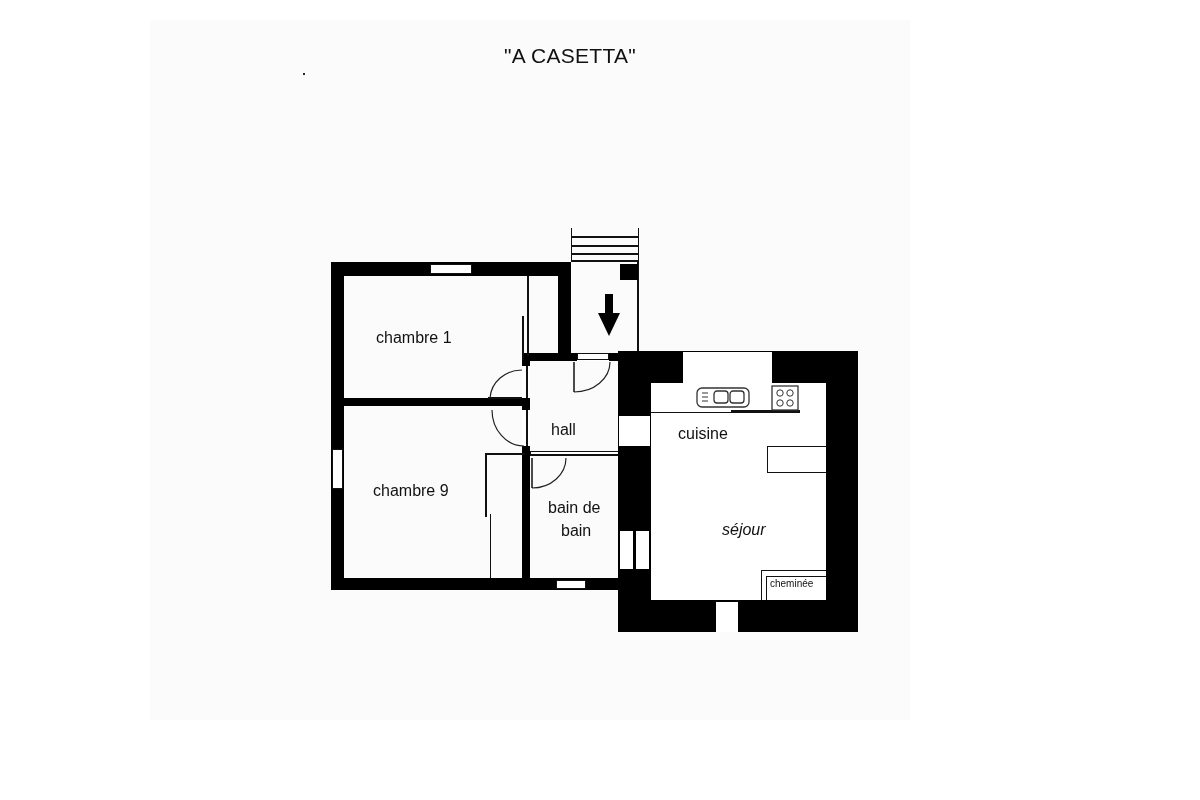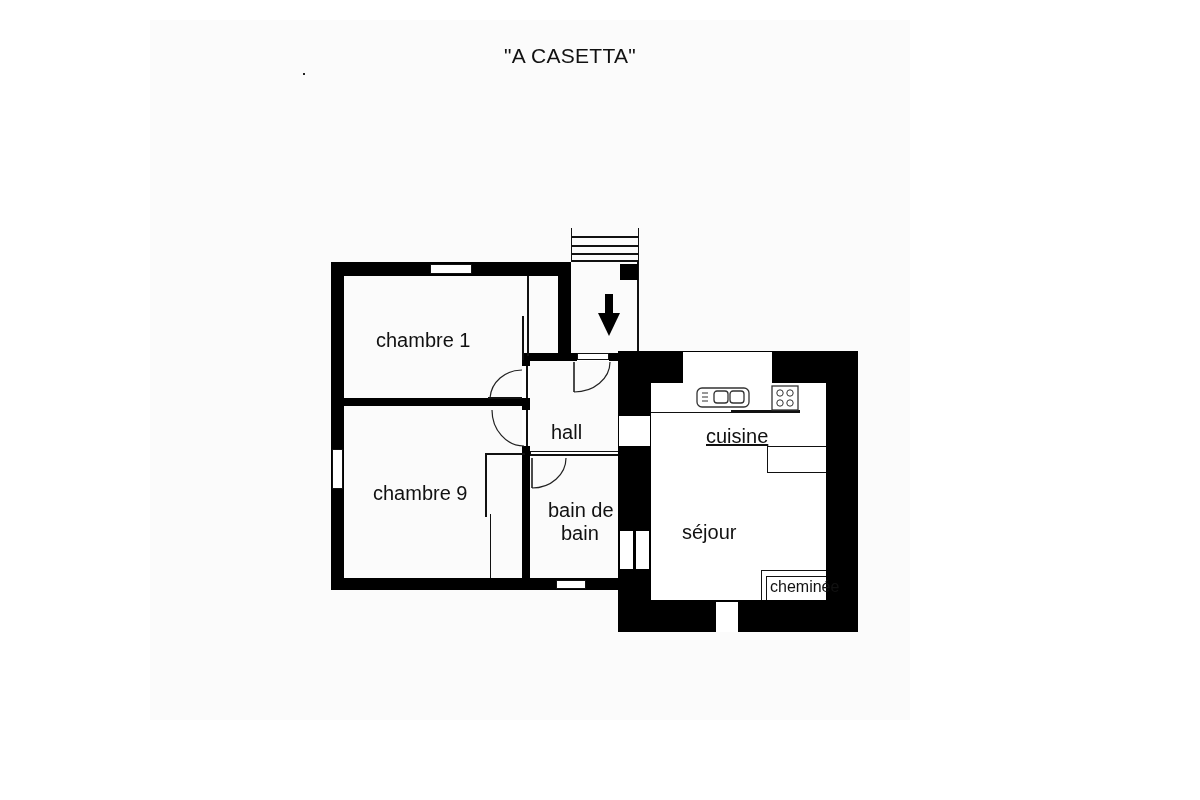--- a/index.html
+++ b/index.html
@@ -5,22 +5,22 @@
   html, body { margin:0; padding:0; }
   body { width:1200px; height:800px; background:#ffffff; position:relative; overflow:hidden;
          font-family:"Liberation Sans", "DejaVu Sans", sans-serif; }
   .paper { position:absolute; left:150px; top:20px; width:760px; height:700px; background:#fbfbfb; }
   .title { position:absolute; left:0; width:1140px; top:44px; text-align:center; font-size:21px; color:#111; letter-spacing:0.3px; }
   .dot { position:absolute; left:303px; top:73px; width:2px; height:2px; background:#222; }
   .wall { position:absolute; background:#000; }
   .white { position:absolute; background:#fff; }
   .win { position:absolute; background:#fff; border:1px solid #111; box-sizing:border-box; }
   .thin { position:absolute; background:#111; }
-  .label { position:absolute; font-size:20px; color:#111; white-space:nowrap; }
-  .small { font-size:16px; }
+  .label { position:absolute; font-size:16px; color:#111; white-space:nowrap; }
+  .small { font-size:10px; }
   .arc { position:absolute; }
   svg { overflow:visible; }
 </style>
 </head>
 <body>
 
 <div class="paper"></div>
 <div class="title">"A CASETTA"</div>
 <div class="dot"></div>
 
@@ -122,15 +122,15 @@
   <div style="position:absolute;left:761px;top:570px;width:65px;height:30px;border:1.5px solid #111;border-right:none;border-bottom:none;box-sizing:border-box;background:#fff;">
     <div style="position:absolute;left:4px;top:5px;right:0;bottom:0;border:1.5px solid #111;border-right:none;border-bottom:none;"></div>
   </div>
 </div>
 
 <div class="label" style="left:376px;top:329px;">chambre 1</div>
 <div class="label" style="left:373px;top:482px;">chambre 9</div>
 <div class="label" style="left:551px;top:421px;text-align:center;">hall</div>
 <div class="label" style="left:548px;top:499px;">bain de</div>
 <div class="label" style="left:561px;top:522px;">bain</div>
-<div class="label" style="left:706px;top:425px;text-decoration:underline;">cuisine</div>
-<div class="label" style="left:682px;top:521px;">séjour</div>
+<div class="label" style="left:678px;top:425px;">cuisine</div>
+<div class="label" style="left:722px;top:521px;font-style:italic;">séjour</div>
 <div class="label small" style="left:770px;top:578px;">cheminée</div>
 
 </body></html>

